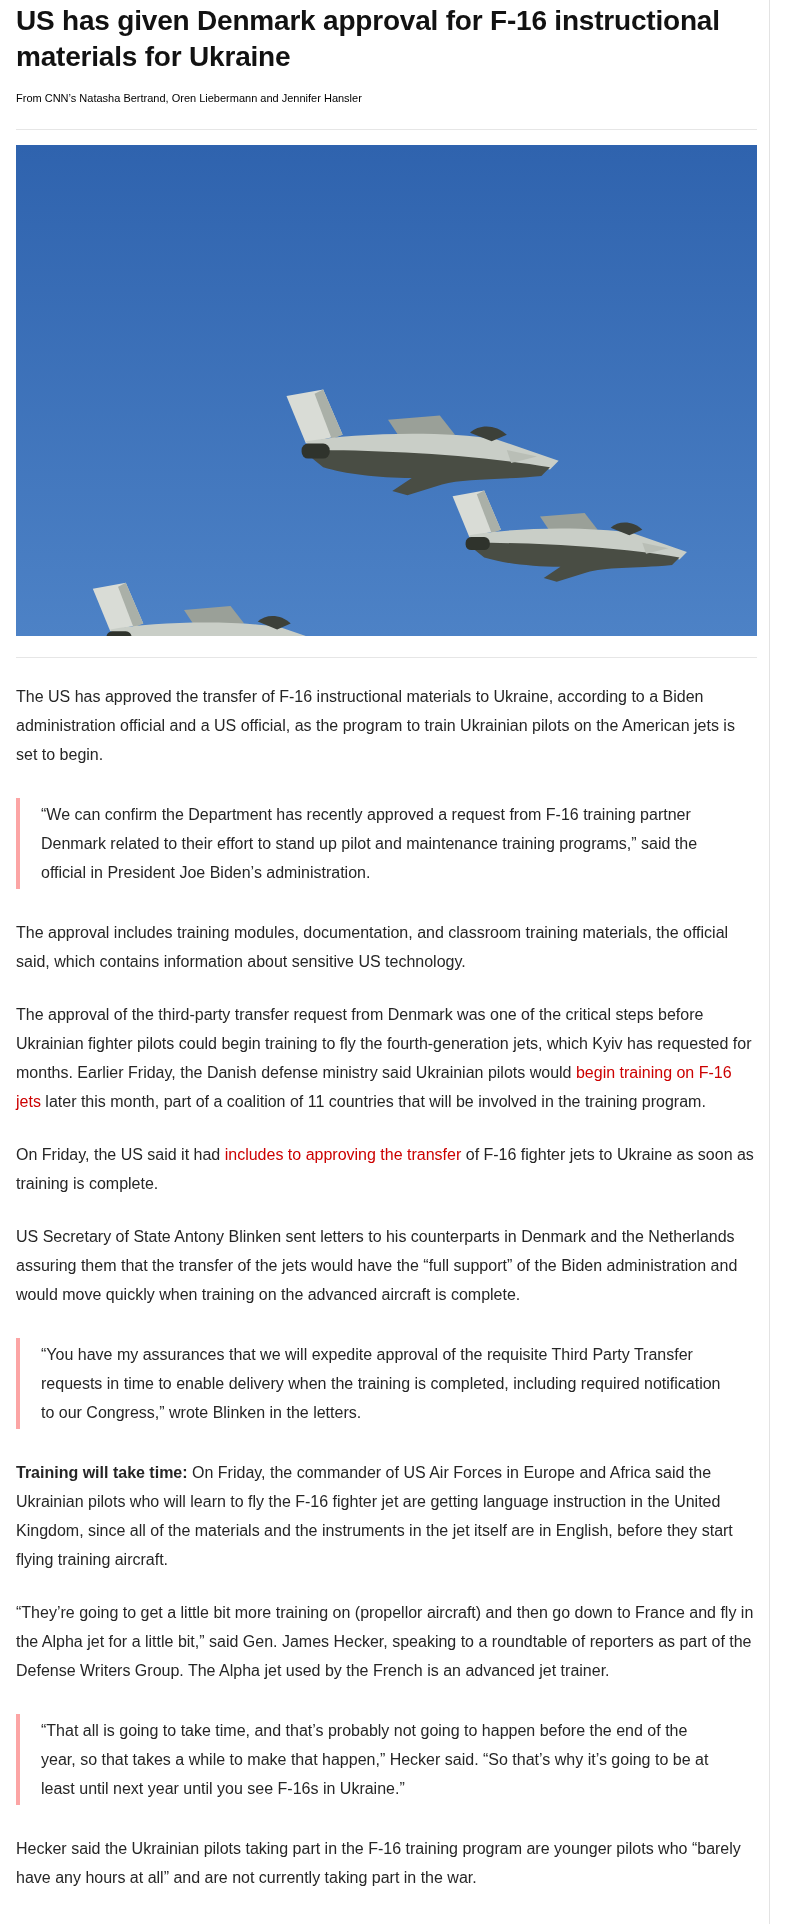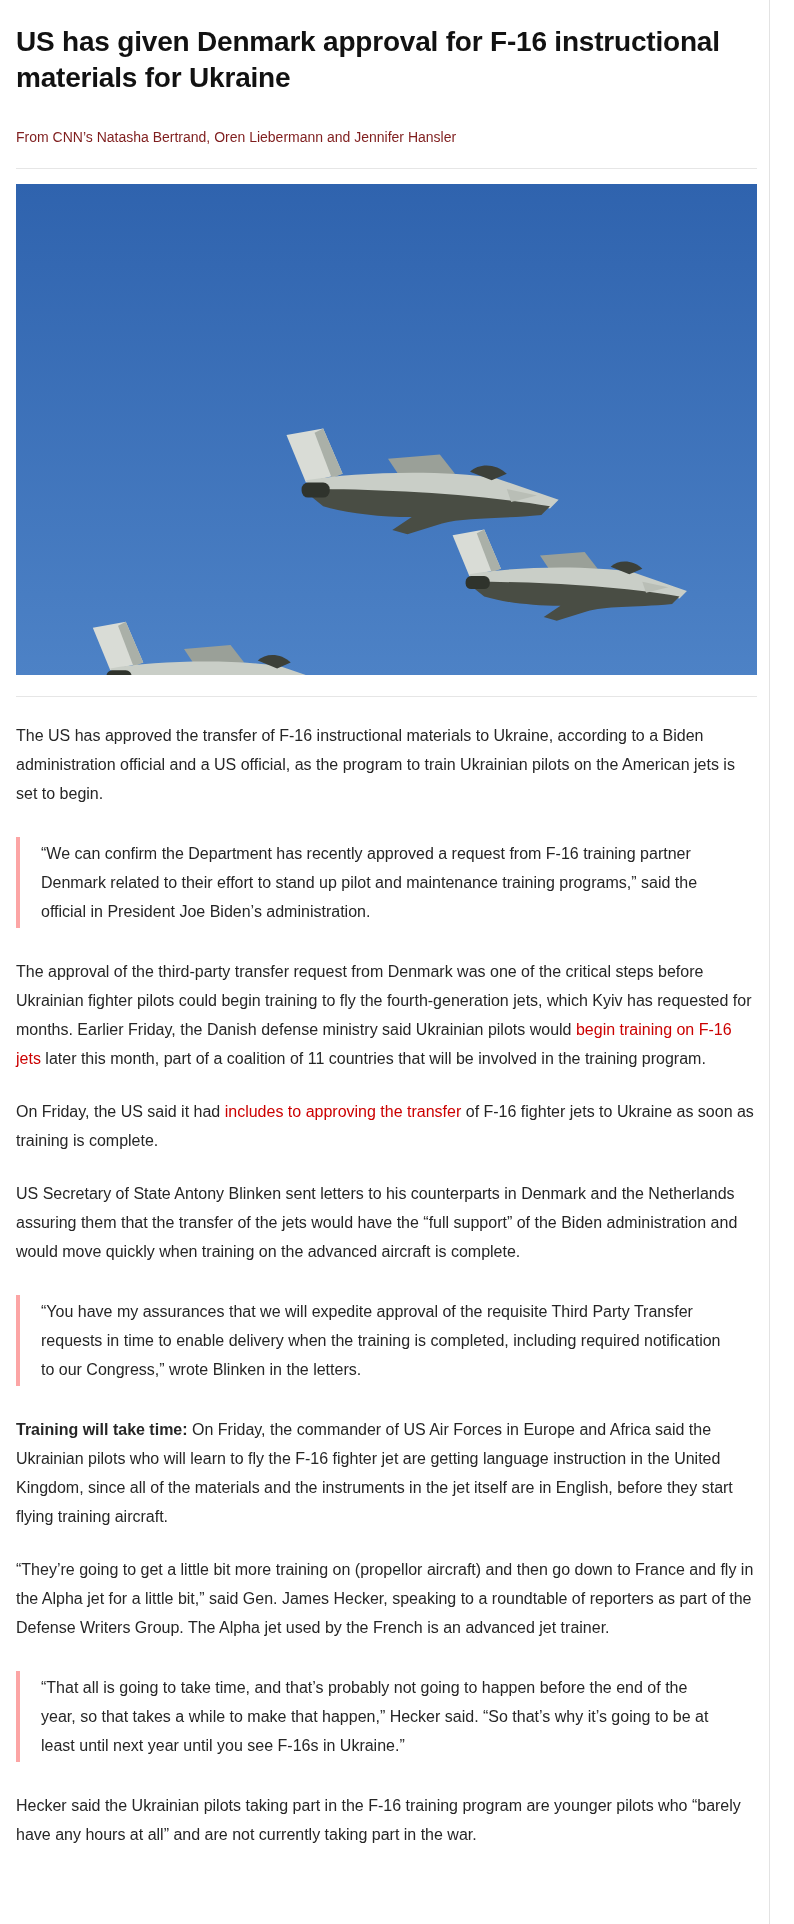--- a/index.html
+++ b/index.html
@@ -11,32 +11,32 @@
   }
   .page {
     width: 770px;
     min-height: 1924px;
     border-right: 1px solid #e3e3e3;
     padding: 0 13px 30px 16px;
   }
   .inner { width: 741px; }
 
   h1.headline {
-    padding-top: 24px;
+    padding-top: 3px;
     font-size: 28px;
     line-height: 36px;
     font-weight: 700;
     color: #121212;
     letter-spacing: -0.2px;
   }
   .byline {
-    margin-top: 33px;
-    font-size: 14px;
+    margin-top: 15px;
+    font-size: 11px;
     line-height: 16px;
-    color: #7f1d1d;
+    color: #000000;
   }
   hr.divider {
     border: none;
     border-top: 1px solid #e6e6e6;
     height: 0;
   }
   .divider-top { margin-top: 23px; }
   .divider-under-photo { margin-top: 21px; }
 
   figure.hero { margin-top: 15px; }
@@ -122,20 +122,23 @@
     <div class="article-body">
 
       <p>
         <span>The US has approved the transfer of F-16 instructional materials to Ukraine, according to a Biden administration official and a US official, as the program to train Ukrainian pilots on the American jets is set to begin.</span>
       </p>
 
       <blockquote>
         <p>“We can confirm the Department has recently approved a request from F-16 training partner Denmark related to their effort to stand up pilot and maintenance training programs,” said the official in President Joe Biden’s administration.</p>
       </blockquote>
 
+      <p>
+        <span>The approval includes training modules, documentation, and classroom training materials, the official said, which contains information about sensitive US technology.</span>
+      </p>
 
       <p>
         <span>The approval of the third-party transfer request from Denmark was one of the critical steps before Ukrainian fighter pilots could begin training to fly the fourth-generation jets, which Kyiv has requested for months. Earlier Friday, the Danish defense ministry said Ukrainian pilots would </span><a href="#" class="inline-link">begin training on F-16 jets</a><span> later this month, part of a coalition of 11 countries that will be involved in the training program.</span>
       </p>
 
       <p>
         <span>On Friday, the US said it had </span><a href="#" class="inline-link">includes to approving the transfer</a><span> of F-16 fighter jets to Ukraine as soon as training is complete.</span>
       </p>
 
       <p>

